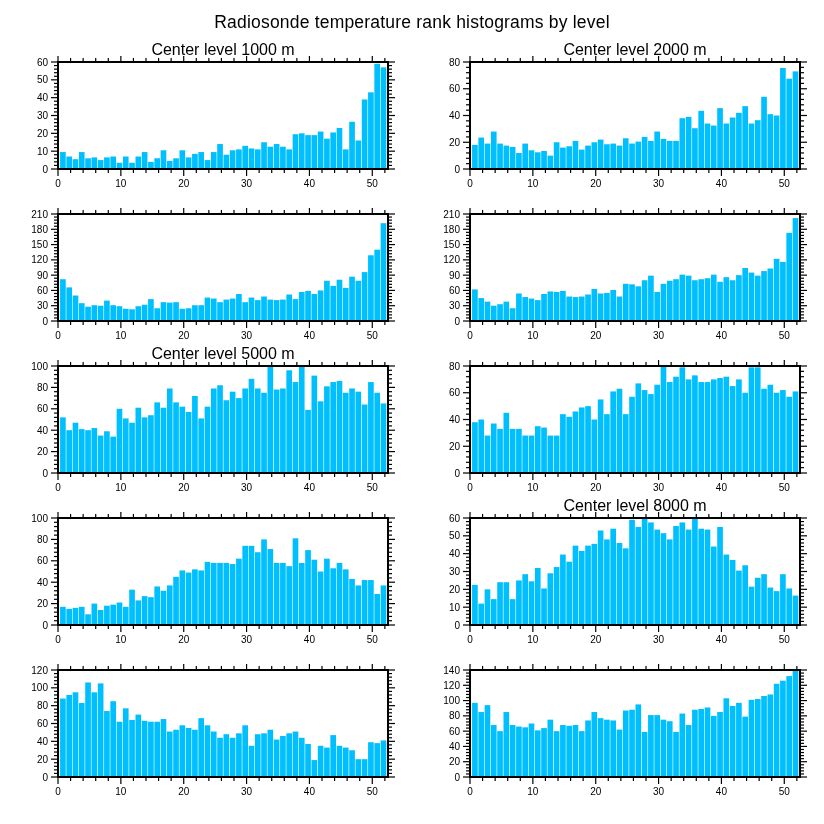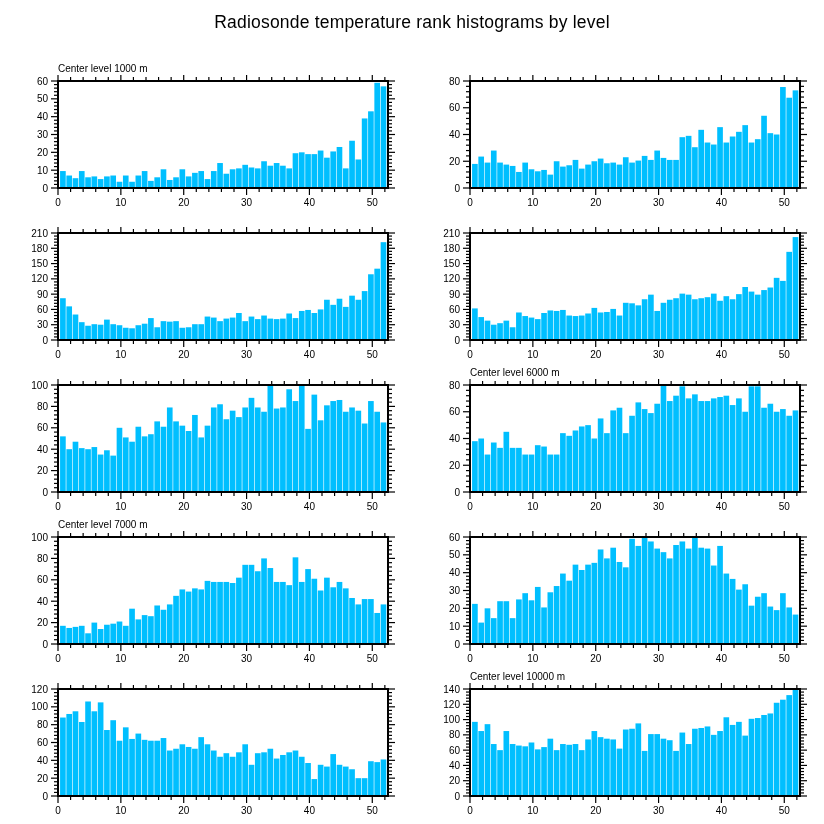--- a/index.html
+++ b/index.html
@@ -4,32 +4,32 @@
 <style>
   html,body{margin:0;padding:0;background:#ffffff;}
   body{
     width:824px;height:824px;overflow:hidden;
     font-family:"Liberation Sans","DejaVu Sans",sans-serif;
     color:#000;
   }
   .main-title{
     width:824px;text-align:center;
     font-size:17.5px;font-weight:500;letter-spacing:0.2px;
-    padding-top:12px;margin-bottom:29px;
+    padding-top:12px;margin-bottom:10px;
   }
   .grid{
     display:grid;
     grid-template-columns:412px 412px;
     grid-auto-rows:152px;
     row-gap:0;column-gap:0;
   }
   figure.chart{margin:0;position:relative;width:406px;height:152px;}
   .chart-title{
     position:absolute;top:0;left:58px;width:330px;
-    font-size:10px;line-height:13px;white-space:nowrap;
+    text-align:center;font-size:16px;line-height:13px;white-space:nowrap;
   }
   svg.plot{position:absolute;top:13px;left:0;}
   .ylab,.xlab{font-size:10px;fill:#000;}
 </style>
 </head>
 <body>
 
 <div class="main-title">Radiosonde temperature rank histograms by level</div>
 
 <div class="grid">
@@ -220,20 +220,21 @@
           <text x="58" y="131" text-anchor="middle" class="xlab">0</text>
           <text x="120.85714285714286" y="131" text-anchor="middle" class="xlab">10</text>
           <text x="183.71428571428572" y="131" text-anchor="middle" class="xlab">20</text>
           <text x="246.57142857142856" y="131" text-anchor="middle" class="xlab">30</text>
           <text x="309.42857142857144" y="131" text-anchor="middle" class="xlab">40</text>
           <text x="372.2857142857143" y="131" text-anchor="middle" class="xlab">50</text>
         </g>
       </svg>
   </figure>
   <figure class="chart">
+    <figcaption class="chart-title">Center level 2000 m</figcaption>
     <svg class="plot" width="406" height="139">
         <g>
           <rect x="60.07" y="88.92" width="5.66" height="24.07" fill="#00BFFF"></rect>
           <rect x="66.36" y="81.57" width="5.66" height="31.43" fill="#00BFFF"></rect>
           <rect x="72.65" y="87.59" width="5.66" height="25.41" fill="#00BFFF"></rect>
           <rect x="78.93" y="75.55" width="5.66" height="37.45" fill="#00BFFF"></rect>
           <rect x="85.22" y="87.59" width="5.66" height="25.41" fill="#00BFFF"></rect>
           <rect x="91.50" y="89.59" width="5.66" height="23.41" fill="#00BFFF"></rect>
           <rect x="97.79" y="90.93" width="5.66" height="22.07" fill="#00BFFF"></rect>
           <rect x="104.07" y="96.95" width="5.66" height="16.05" fill="#00BFFF"></rect>
@@ -796,20 +797,21 @@
           <text x="58" y="131" text-anchor="middle" class="xlab">0</text>
           <text x="120.85714285714286" y="131" text-anchor="middle" class="xlab">10</text>
           <text x="183.71428571428572" y="131" text-anchor="middle" class="xlab">20</text>
           <text x="246.57142857142856" y="131" text-anchor="middle" class="xlab">30</text>
           <text x="309.42857142857144" y="131" text-anchor="middle" class="xlab">40</text>
           <text x="372.2857142857143" y="131" text-anchor="middle" class="xlab">50</text>
         </g>
       </svg>
   </figure>
   <figure class="chart">
+    <figcaption class="chart-title">Center level 5000 m</figcaption>
     <svg class="plot" width="406" height="139">
         <g>
           <rect x="60.07" y="57.36" width="5.66" height="55.64" fill="#00BFFF"></rect>
           <rect x="66.36" y="70.20" width="5.66" height="42.80" fill="#00BFFF"></rect>
           <rect x="72.65" y="62.71" width="5.66" height="50.29" fill="#00BFFF"></rect>
           <rect x="78.93" y="69.13" width="5.66" height="43.87" fill="#00BFFF"></rect>
           <rect x="85.22" y="70.20" width="5.66" height="42.80" fill="#00BFFF"></rect>
           <rect x="91.50" y="68.06" width="5.66" height="44.94" fill="#00BFFF"></rect>
           <rect x="97.79" y="75.55" width="5.66" height="37.45" fill="#00BFFF"></rect>
           <rect x="104.07" y="71.27" width="5.66" height="41.73" fill="#00BFFF"></rect>
@@ -977,21 +979,20 @@
           <text x="58" y="131" text-anchor="middle" class="xlab">0</text>
           <text x="120.85714285714286" y="131" text-anchor="middle" class="xlab">10</text>
           <text x="183.71428571428572" y="131" text-anchor="middle" class="xlab">20</text>
           <text x="246.57142857142856" y="131" text-anchor="middle" class="xlab">30</text>
           <text x="309.42857142857144" y="131" text-anchor="middle" class="xlab">40</text>
           <text x="372.2857142857143" y="131" text-anchor="middle" class="xlab">50</text>
         </g>
       </svg>
   </figure>
   <figure class="chart">
-    <figcaption class="chart-title">Center level 6000 m</figcaption>
     <svg class="plot" width="406" height="139">
         <g>
           <rect x="60.07" y="62.18" width="5.66" height="50.82" fill="#00BFFF"></rect>
           <rect x="66.36" y="59.50" width="5.66" height="53.50" fill="#00BFFF"></rect>
           <rect x="72.65" y="75.55" width="5.66" height="37.45" fill="#00BFFF"></rect>
           <rect x="78.93" y="63.51" width="5.66" height="49.49" fill="#00BFFF"></rect>
           <rect x="85.22" y="68.86" width="5.66" height="44.14" fill="#00BFFF"></rect>
           <rect x="91.50" y="52.81" width="5.66" height="60.19" fill="#00BFFF"></rect>
           <rect x="97.79" y="68.86" width="5.66" height="44.14" fill="#00BFFF"></rect>
           <rect x="104.07" y="68.86" width="5.66" height="44.14" fill="#00BFFF"></rect>
@@ -1148,21 +1149,20 @@
           <text x="58" y="131" text-anchor="middle" class="xlab">0</text>
           <text x="120.85714285714286" y="131" text-anchor="middle" class="xlab">10</text>
           <text x="183.71428571428572" y="131" text-anchor="middle" class="xlab">20</text>
           <text x="246.57142857142856" y="131" text-anchor="middle" class="xlab">30</text>
           <text x="309.42857142857144" y="131" text-anchor="middle" class="xlab">40</text>
           <text x="372.2857142857143" y="131" text-anchor="middle" class="xlab">50</text>
         </g>
       </svg>
   </figure>
   <figure class="chart">
-    <figcaption class="chart-title">Center level 7000 m</figcaption>
     <svg class="plot" width="406" height="139">
         <g>
           <rect x="60.07" y="94.81" width="5.66" height="18.19" fill="#00BFFF"></rect>
           <rect x="66.36" y="96.95" width="5.66" height="16.05" fill="#00BFFF"></rect>
           <rect x="72.65" y="95.88" width="5.66" height="17.12" fill="#00BFFF"></rect>
           <rect x="78.93" y="94.81" width="5.66" height="18.19" fill="#00BFFF"></rect>
           <rect x="85.22" y="102.30" width="5.66" height="10.70" fill="#00BFFF"></rect>
           <rect x="91.50" y="91.60" width="5.66" height="21.40" fill="#00BFFF"></rect>
           <rect x="97.79" y="98.02" width="5.66" height="14.98" fill="#00BFFF"></rect>
           <rect x="104.07" y="93.74" width="5.66" height="19.26" fill="#00BFFF"></rect>
@@ -1330,20 +1330,21 @@
           <text x="58" y="131" text-anchor="middle" class="xlab">0</text>
           <text x="120.85714285714286" y="131" text-anchor="middle" class="xlab">10</text>
           <text x="183.71428571428572" y="131" text-anchor="middle" class="xlab">20</text>
           <text x="246.57142857142856" y="131" text-anchor="middle" class="xlab">30</text>
           <text x="309.42857142857144" y="131" text-anchor="middle" class="xlab">40</text>
           <text x="372.2857142857143" y="131" text-anchor="middle" class="xlab">50</text>
         </g>
       </svg>
   </figure>
   <figure class="chart">
+    <figcaption class="chart-title">Center level 8000 m</figcaption>
     <svg class="plot" width="406" height="139">
         <g>
           <rect x="60.07" y="72.88" width="5.66" height="40.13" fill="#00BFFF"></rect>
           <rect x="66.36" y="91.60" width="5.66" height="21.40" fill="#00BFFF"></rect>
           <rect x="72.65" y="77.33" width="5.66" height="35.67" fill="#00BFFF"></rect>
           <rect x="78.93" y="87.14" width="5.66" height="25.86" fill="#00BFFF"></rect>
           <rect x="85.22" y="70.20" width="5.66" height="42.80" fill="#00BFFF"></rect>
           <rect x="91.50" y="70.20" width="5.66" height="42.80" fill="#00BFFF"></rect>
           <rect x="97.79" y="87.14" width="5.66" height="25.86" fill="#00BFFF"></rect>
           <rect x="104.07" y="68.42" width="5.66" height="44.58" fill="#00BFFF"></rect>
@@ -1714,21 +1715,20 @@
           <text x="58" y="131" text-anchor="middle" class="xlab">0</text>
           <text x="120.85714285714286" y="131" text-anchor="middle" class="xlab">10</text>
           <text x="183.71428571428572" y="131" text-anchor="middle" class="xlab">20</text>
           <text x="246.57142857142856" y="131" text-anchor="middle" class="xlab">30</text>
           <text x="309.42857142857144" y="131" text-anchor="middle" class="xlab">40</text>
           <text x="372.2857142857143" y="131" text-anchor="middle" class="xlab">50</text>
         </g>
       </svg>
   </figure>
   <figure class="chart">
-    <figcaption class="chart-title">Center level 10000 m</figcaption>
     <svg class="plot" width="406" height="139">
         <g>
           <rect x="60.07" y="38.86" width="5.66" height="74.14" fill="#00BFFF"></rect>
           <rect x="66.36" y="48.04" width="5.66" height="64.96" fill="#00BFFF"></rect>
           <rect x="72.65" y="41.16" width="5.66" height="71.84" fill="#00BFFF"></rect>
           <rect x="78.93" y="61.03" width="5.66" height="51.97" fill="#00BFFF"></rect>
           <rect x="85.22" y="67.14" width="5.66" height="45.86" fill="#00BFFF"></rect>
           <rect x="91.50" y="48.04" width="5.66" height="64.96" fill="#00BFFF"></rect>
           <rect x="97.79" y="61.03" width="5.66" height="51.97" fill="#00BFFF"></rect>
           <rect x="104.07" y="62.56" width="5.66" height="50.44" fill="#00BFFF"></rect>

